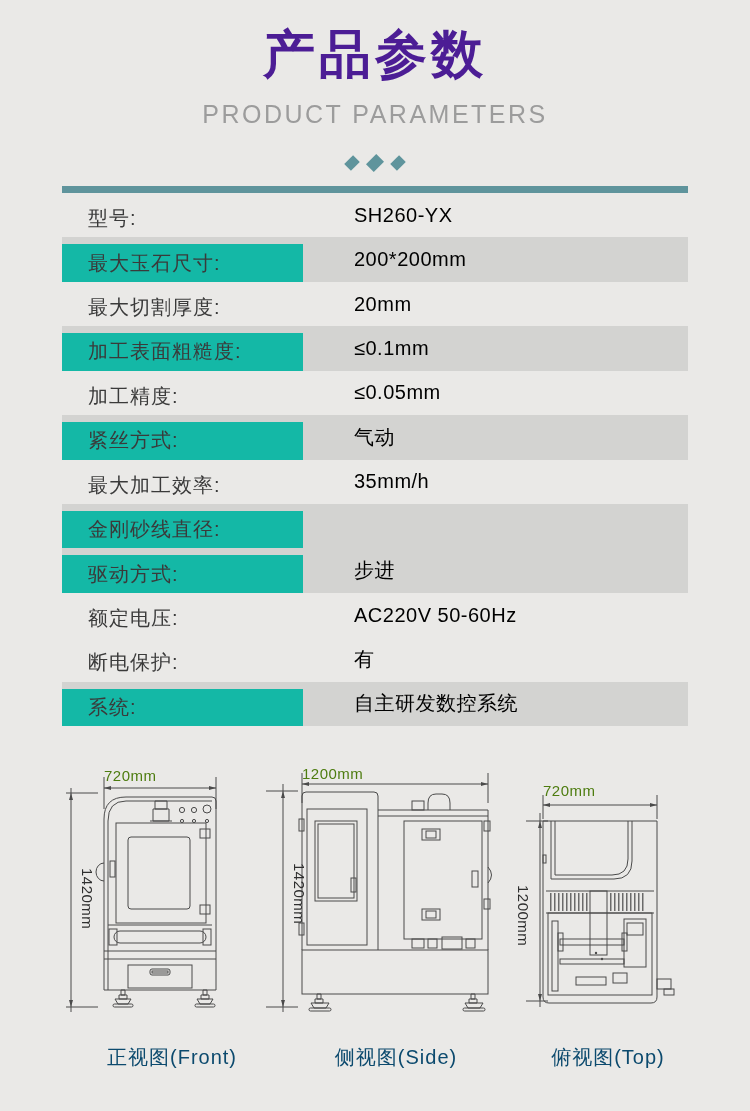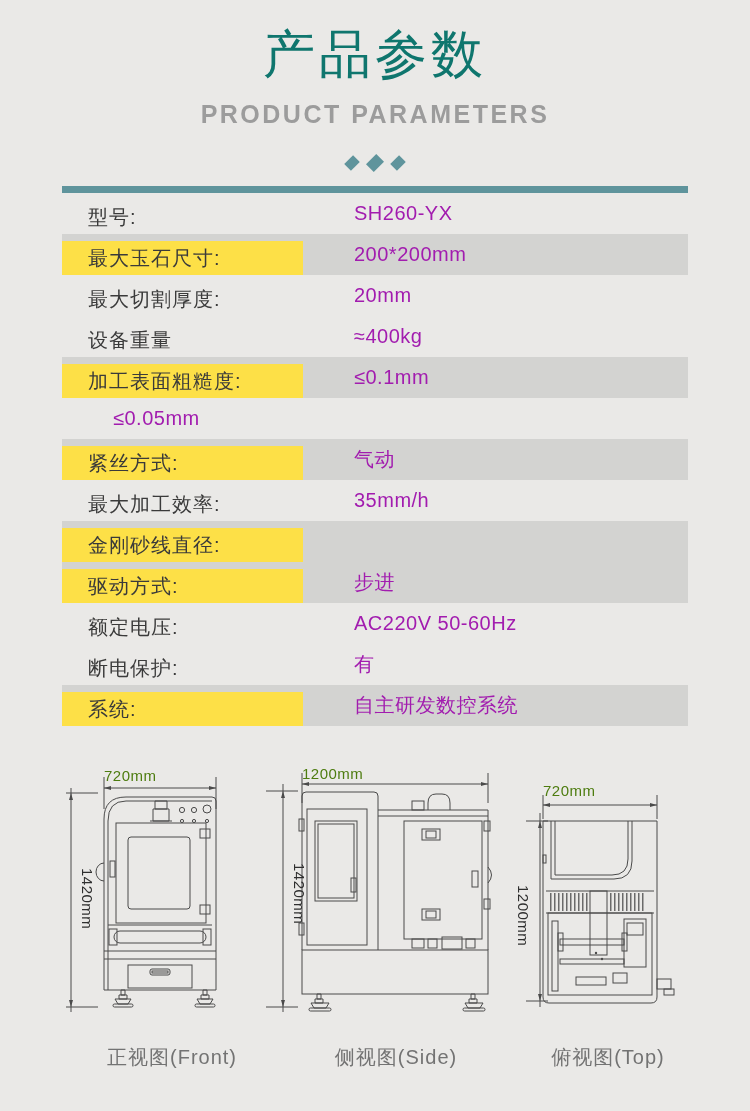--- a/index.html
+++ b/index.html
@@ -7,65 +7,65 @@
     width:750px;height:1111px;
     background:#eae9e7;
     font-family:"Liberation Sans","DejaVu Sans",sans-serif;
     color:#3a3a3a;
   }
   .page{position:relative;width:750px;height:1111px;overflow:hidden;background:#eae9e7;}
 
   
   .title{
     position:absolute;top:22px;left:0;width:750px;
-    text-align:center;font-size:52px;line-height:64px;font-weight:400;
-    color:#0f766e;letter-spacing:4px;margin:0;
+    text-align:center;font-size:52px;line-height:64px;font-weight:700;
+    color:#4c1d95;letter-spacing:4px;margin:0;
   }
   .subtitle{
     position:absolute;top:100px;left:0;width:750px;
     text-align:center;font-size:25px;color:#9c9c9c;letter-spacing:2.5px;
-    font-weight:700;
+    font-weight:400;
   }
   .diamonds{position:absolute;top:146px;left:0;width:750px;height:34px;
     display:flex;justify-content:center;align-items:center;gap:13px;}
   .diamond{display:inline-block;width:10px;height:10px;transform:rotate(45deg) scale(0.95,1.25);}
   .diamond.mid{transform:rotate(45deg) scale(1.1,1.45);}
   .accent-bar{position:absolute;top:186px;left:62px;width:626px;height:7px;}
 
   
   .spec{
     position:absolute;top:193px;left:62px;width:626px;height:533px;
     display:flex;flex-direction:column;
   }
   .row{flex:1;display:flex;align-items:stretch;font-size:20px;}
   .row.alt{background:#d3d3d1;}
   .cell-label{
     width:241px;box-sizing:border-box;padding-left:26px;
     display:flex;align-items:center;color:#3a3a3a;letter-spacing:1px;margin-top:7px;
   }
-  .row.alt .cell-label{background:#fde047;}
+  .row.alt .cell-label{background:#14b8a6;}
   .cell-value{
     flex:1;box-sizing:border-box;padding-left:51px;
-    display:flex;align-items:center;color:#a21caf;letter-spacing:0.5px;
+    display:flex;align-items:center;color:#000000;letter-spacing:0.5px;
   }
 
   
   .fig{position:absolute;overflow:visible;}
   .fig svg{display:block;overflow:visible;}
   .fig .wlabel{
     position:absolute;text-align:left;font-size:15px;color:#4d7c0f;letter-spacing:0.5px;
   }
   .fig .hlabel{
     position:absolute;width:60px;height:16px;text-align:center;
     font-size:15px;color:#2f2f2f;letter-spacing:0.5px;white-space:nowrap;
     transform:rotate(90deg);
   }
   .caption{
     position:absolute;top:1044px;width:160px;text-align:center;
-    font-size:20px;color:#737373;letter-spacing:1px;
+    font-size:20px;color:#0c4a6e;letter-spacing:1px;
   }
   .ln{stroke:#4a4a4a;stroke-width:1;fill:none;}
   .fl{fill:#4a4a4a;stroke:none;}
 </style>
 </head>
 <body>
 
 <div class="page">
 
   <h1 class="title">产品参数</h1>
@@ -85,29 +85,26 @@
         <div class="cell-value">SH260-YX</div>
       </div>
       <div class="row alt">
         <div class="cell-label">最大玉石尺寸:</div>
         <div class="cell-value">200*200mm</div>
       </div>
       <div class="row">
         <div class="cell-label">最大切割厚度:</div>
         <div class="cell-value">20mm</div>
       </div>
-      <div class="row">
-        <div class="cell-label">设备重量</div>
-        <div class="cell-value">≈400kg</div>
-      </div>
       <div class="row alt">
         <div class="cell-label">加工表面粗糙度:</div>
         <div class="cell-value">≤0.1mm</div>
       </div>
       <div class="row">
+        <div class="cell-label">加工精度:</div>
         <div class="cell-value">≤0.05mm</div>
       </div>
       <div class="row alt">
         <div class="cell-label">紧丝方式:</div>
         <div class="cell-value">气动</div>
       </div>
       <div class="row">
         <div class="cell-label">最大加工效率:</div>
         <div class="cell-value">35mm/h</div>
       </div>

